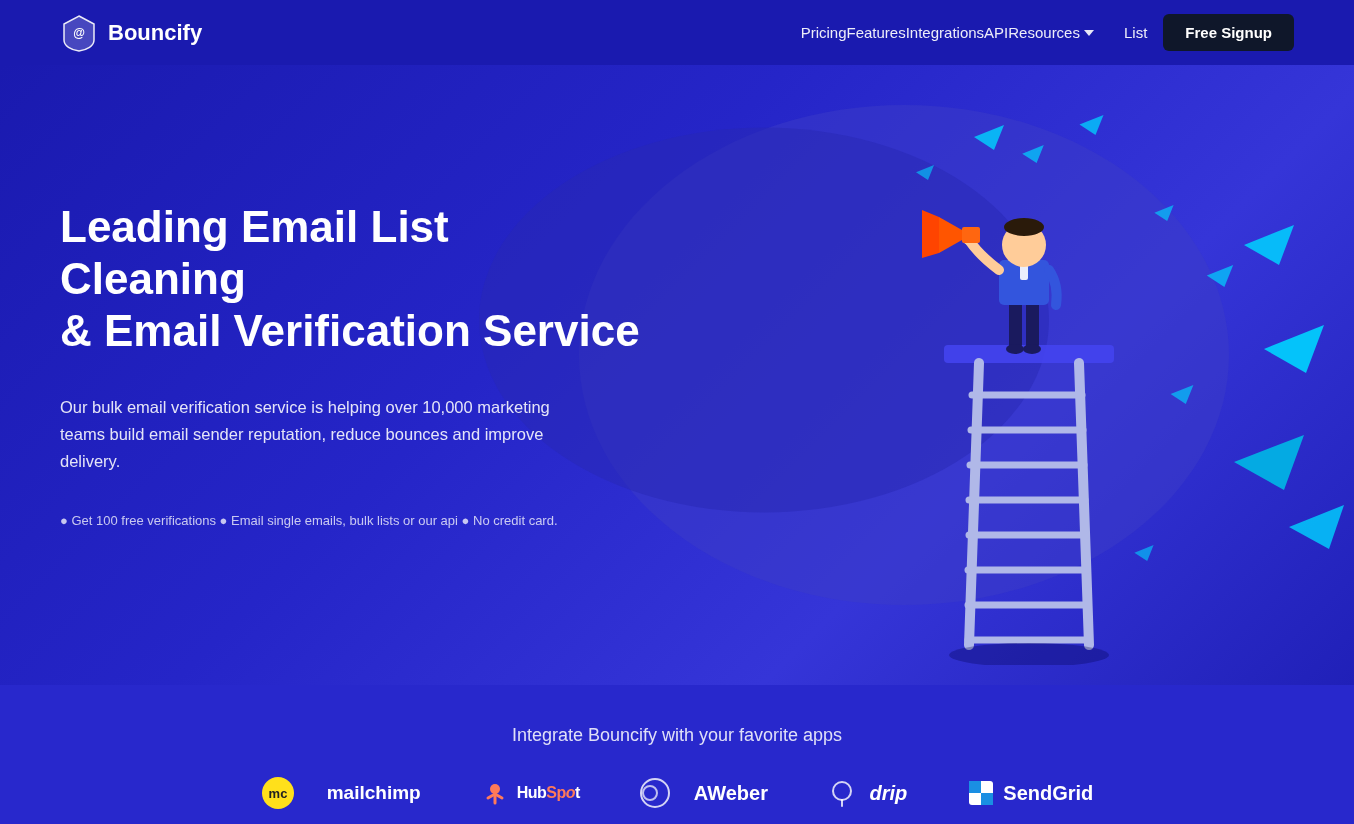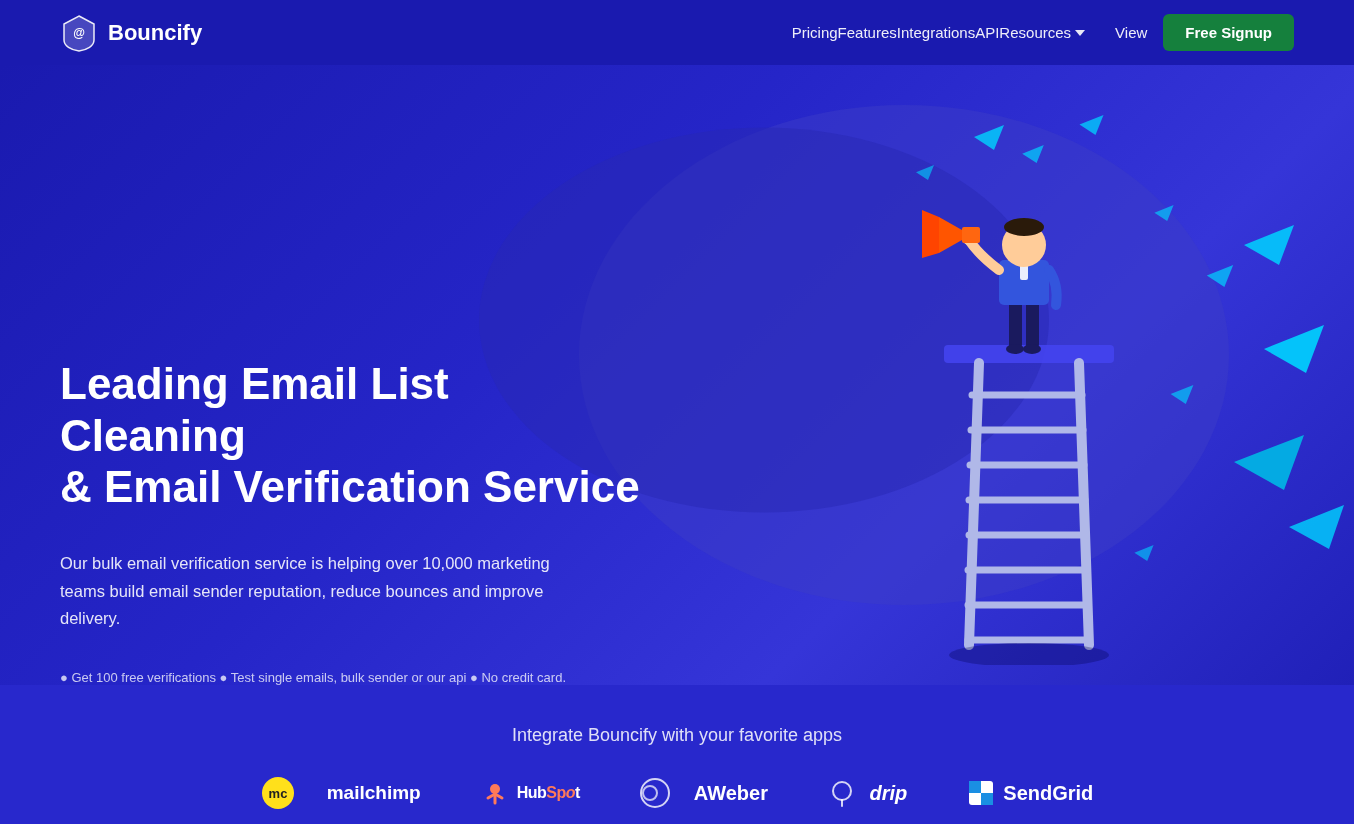--- a/index.html
+++ b/index.html
@@ -61,35 +61,35 @@
     }
     .nav-login {
       color: rgba(255,255,255,0.92);
       text-decoration: none;
       font-size: 15px;
       font-weight: 500;
       margin-right: 16px;
       cursor: pointer;
     }
     .btn-free-signup {
-      background: #15803d;
+      background: #0f172a;
       color: white;
       border: none;
       padding: 10px 22px;
       border-radius: 6px;
       font-size: 15px;
       font-weight: 600;
       cursor: pointer;
     }
 
     
     .hero {
       display: flex;
-      align-items: flex-end;
-      padding: 24px 60px 0 60px;
+      align-items: flex-start;
+      padding: 96px 60px 0 60px;
       min-height: 620px;
       position: relative;
       overflow: hidden;
       background: linear-gradient(135deg, #1a1aaf 0%, #2525c8 40%, #3535d8 70%, #2020b8 100%);
     }
 
     
     .hero-bg {
       position: absolute;
       top: 0; left: 0; right: 0; bottom: 0;
@@ -225,21 +225,21 @@
   <div class="nav-links">
     <a class="nav-link">Pricing</a>
     <a class="nav-link">Features</a>
     <a class="nav-link">Integrations</a>
     <a class="nav-link">API</a>
     <a class="nav-link resources">
       <span>Resources</span>
       <span class="chevron-down"></span>
     </a>
   </div>
-  <a class="nav-login">View</a>
+  <a class="nav-login">List</a>
   <button class="btn-free-signup">Free Signup</button>
 </nav>
 
 <section class="hero">
 
   <div class="hero-bg">
     <div class="blob1"></div>
     <div class="blob2"></div>
   </div>
 
@@ -283,21 +283,21 @@
       <polygon points="0,12 30,0 20,25" fill="#00d4ff" opacity="0.6"></polygon>
     </svg>
   </div>
 
   <div class="hero-left">
     <h1 class="hero-headline">
       <span>Leading Email List Cleaning</span><br>
       <span>&amp; Email Verification Service</span>
     </h1>
     <p class="hero-subtext">Our bulk email verification service is helping over 10,000 marketing teams build email sender reputation, reduce bounces and improve delivery.</p>
-    <p class="hero-note">● Get 100 free verifications ● Test single emails, bulk sender or our api ● No credit card.</p>
+    <p class="hero-note">● Get 100 free verifications ● Email single emails, bulk lists or our api ● No credit card.</p>
   </div>
 
   <div class="hero-illustration">
     <svg class="illus-svg" viewBox="0 0 520 580">
 
       <rect x="160" y="260" width="170" height="18" rx="4" fill="#4444ee" opacity="0.9"></rect>
 
       <line x1="195" y1="278" x2="185" y2="560" stroke="#b0b8e8" stroke-width="10" stroke-linecap="round"></line>
 
       <line x1="295" y1="278" x2="305" y2="560" stroke="#b0b8e8" stroke-width="10" stroke-linecap="round"></line>

